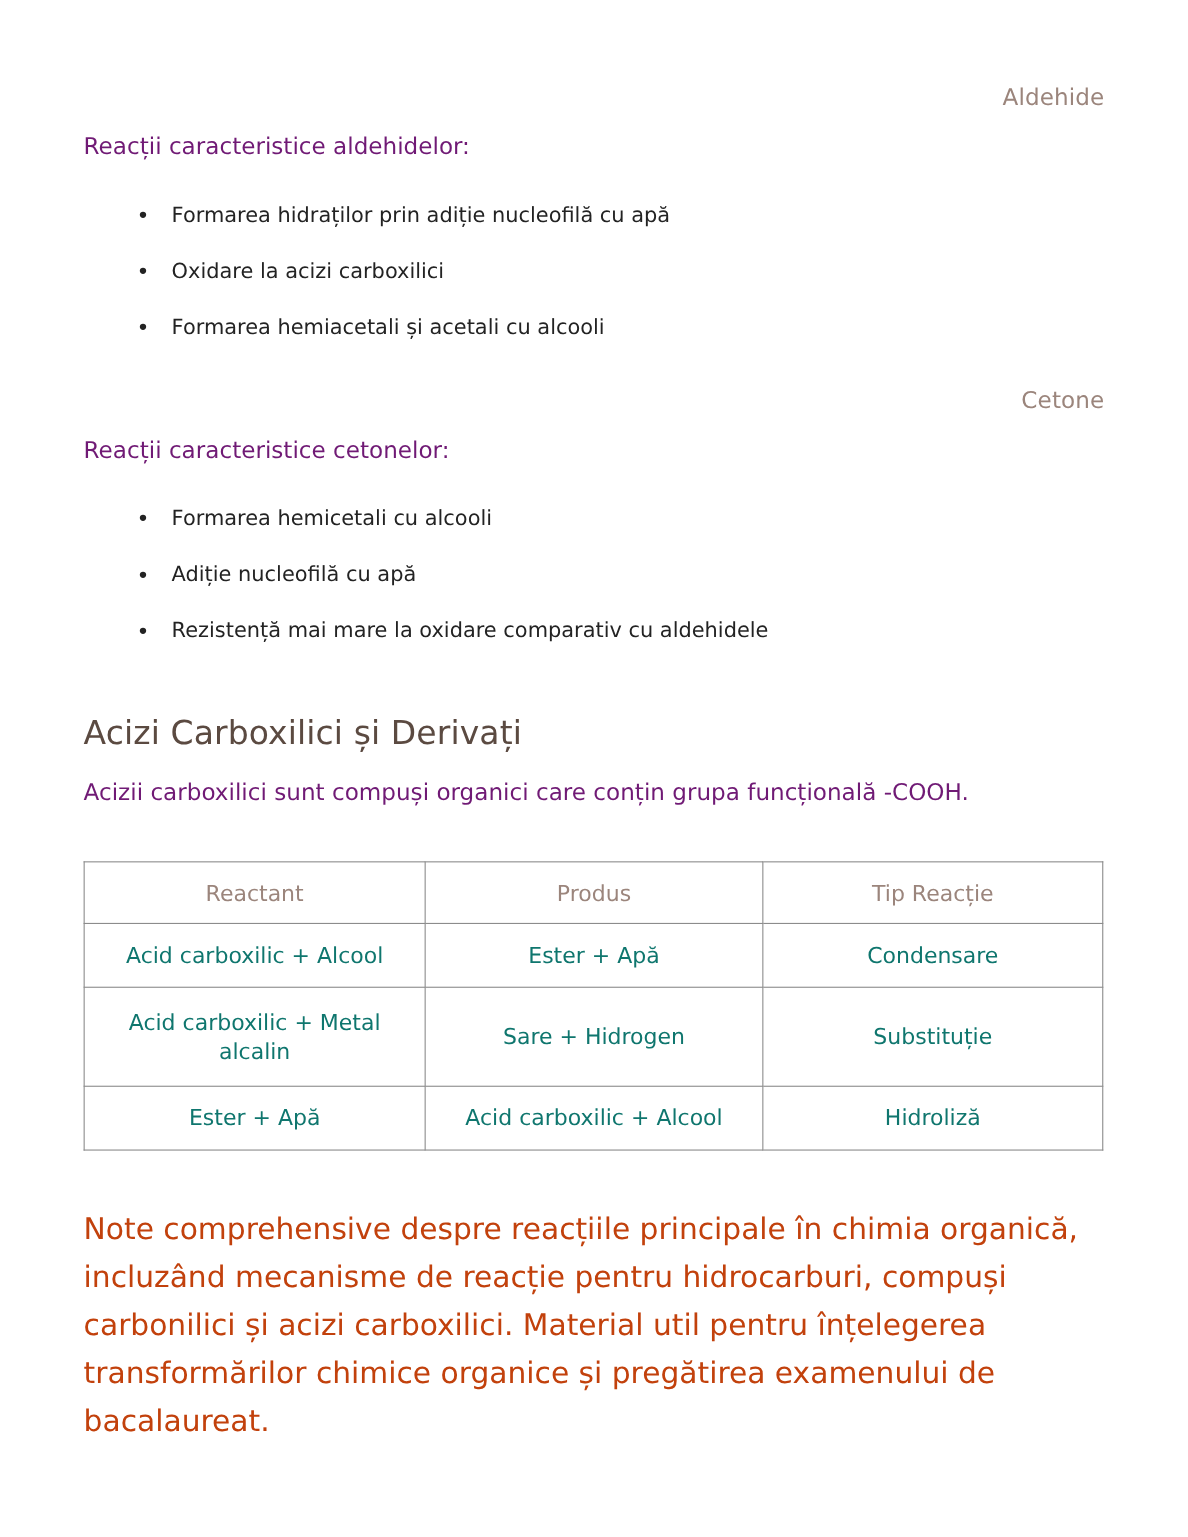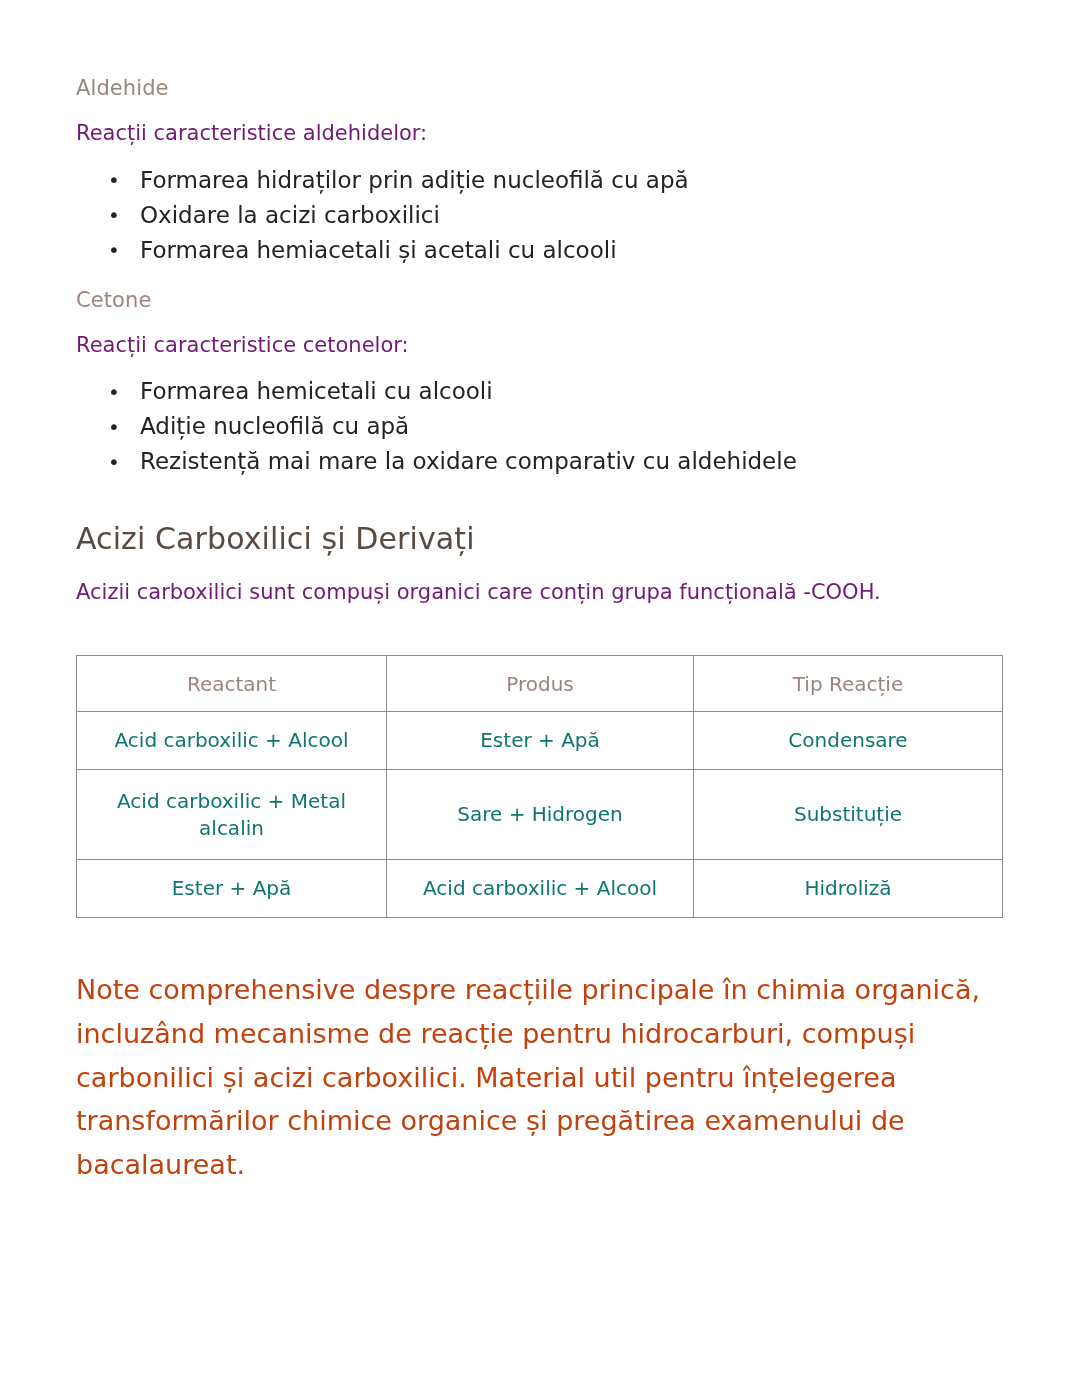--- a/index.html
+++ b/index.html
@@ -23,20 +23,21 @@
   }
 
   
   .h3 {
     font-size: 21px;
     font-weight: 400;
     color: #9b857c;
     margin: 0;
     line-height: 1.2;
     letter-spacing: 0.1px;
+    text-align: right;
   }
   .h2 {
     font-size: 30px;
     font-weight: 400;
     color: #5b4a41;
     margin: 0;
     line-height: 1.25;
     letter-spacing: 0.1px;
   }
 
@@ -50,25 +51,25 @@
   }
 
   
   ul.bullets {
     list-style: none;
     margin: 0;
     padding: 0;
   }
   ul.bullets li {
     position: relative;
-    font-size: 23px;
+    font-size: 19px;
     color: #232323;
     line-height: 1.0;
     padding-left: 64px;
-    margin: 0;
+    margin: 16px;
     height: 35px;
     display: flex;
     align-items: center;
   }
   ul.bullets li::before {
     content: "\2022";
     position: absolute;
     left: 32px;
     top: 50%;
     transform: translateY(-52%);

